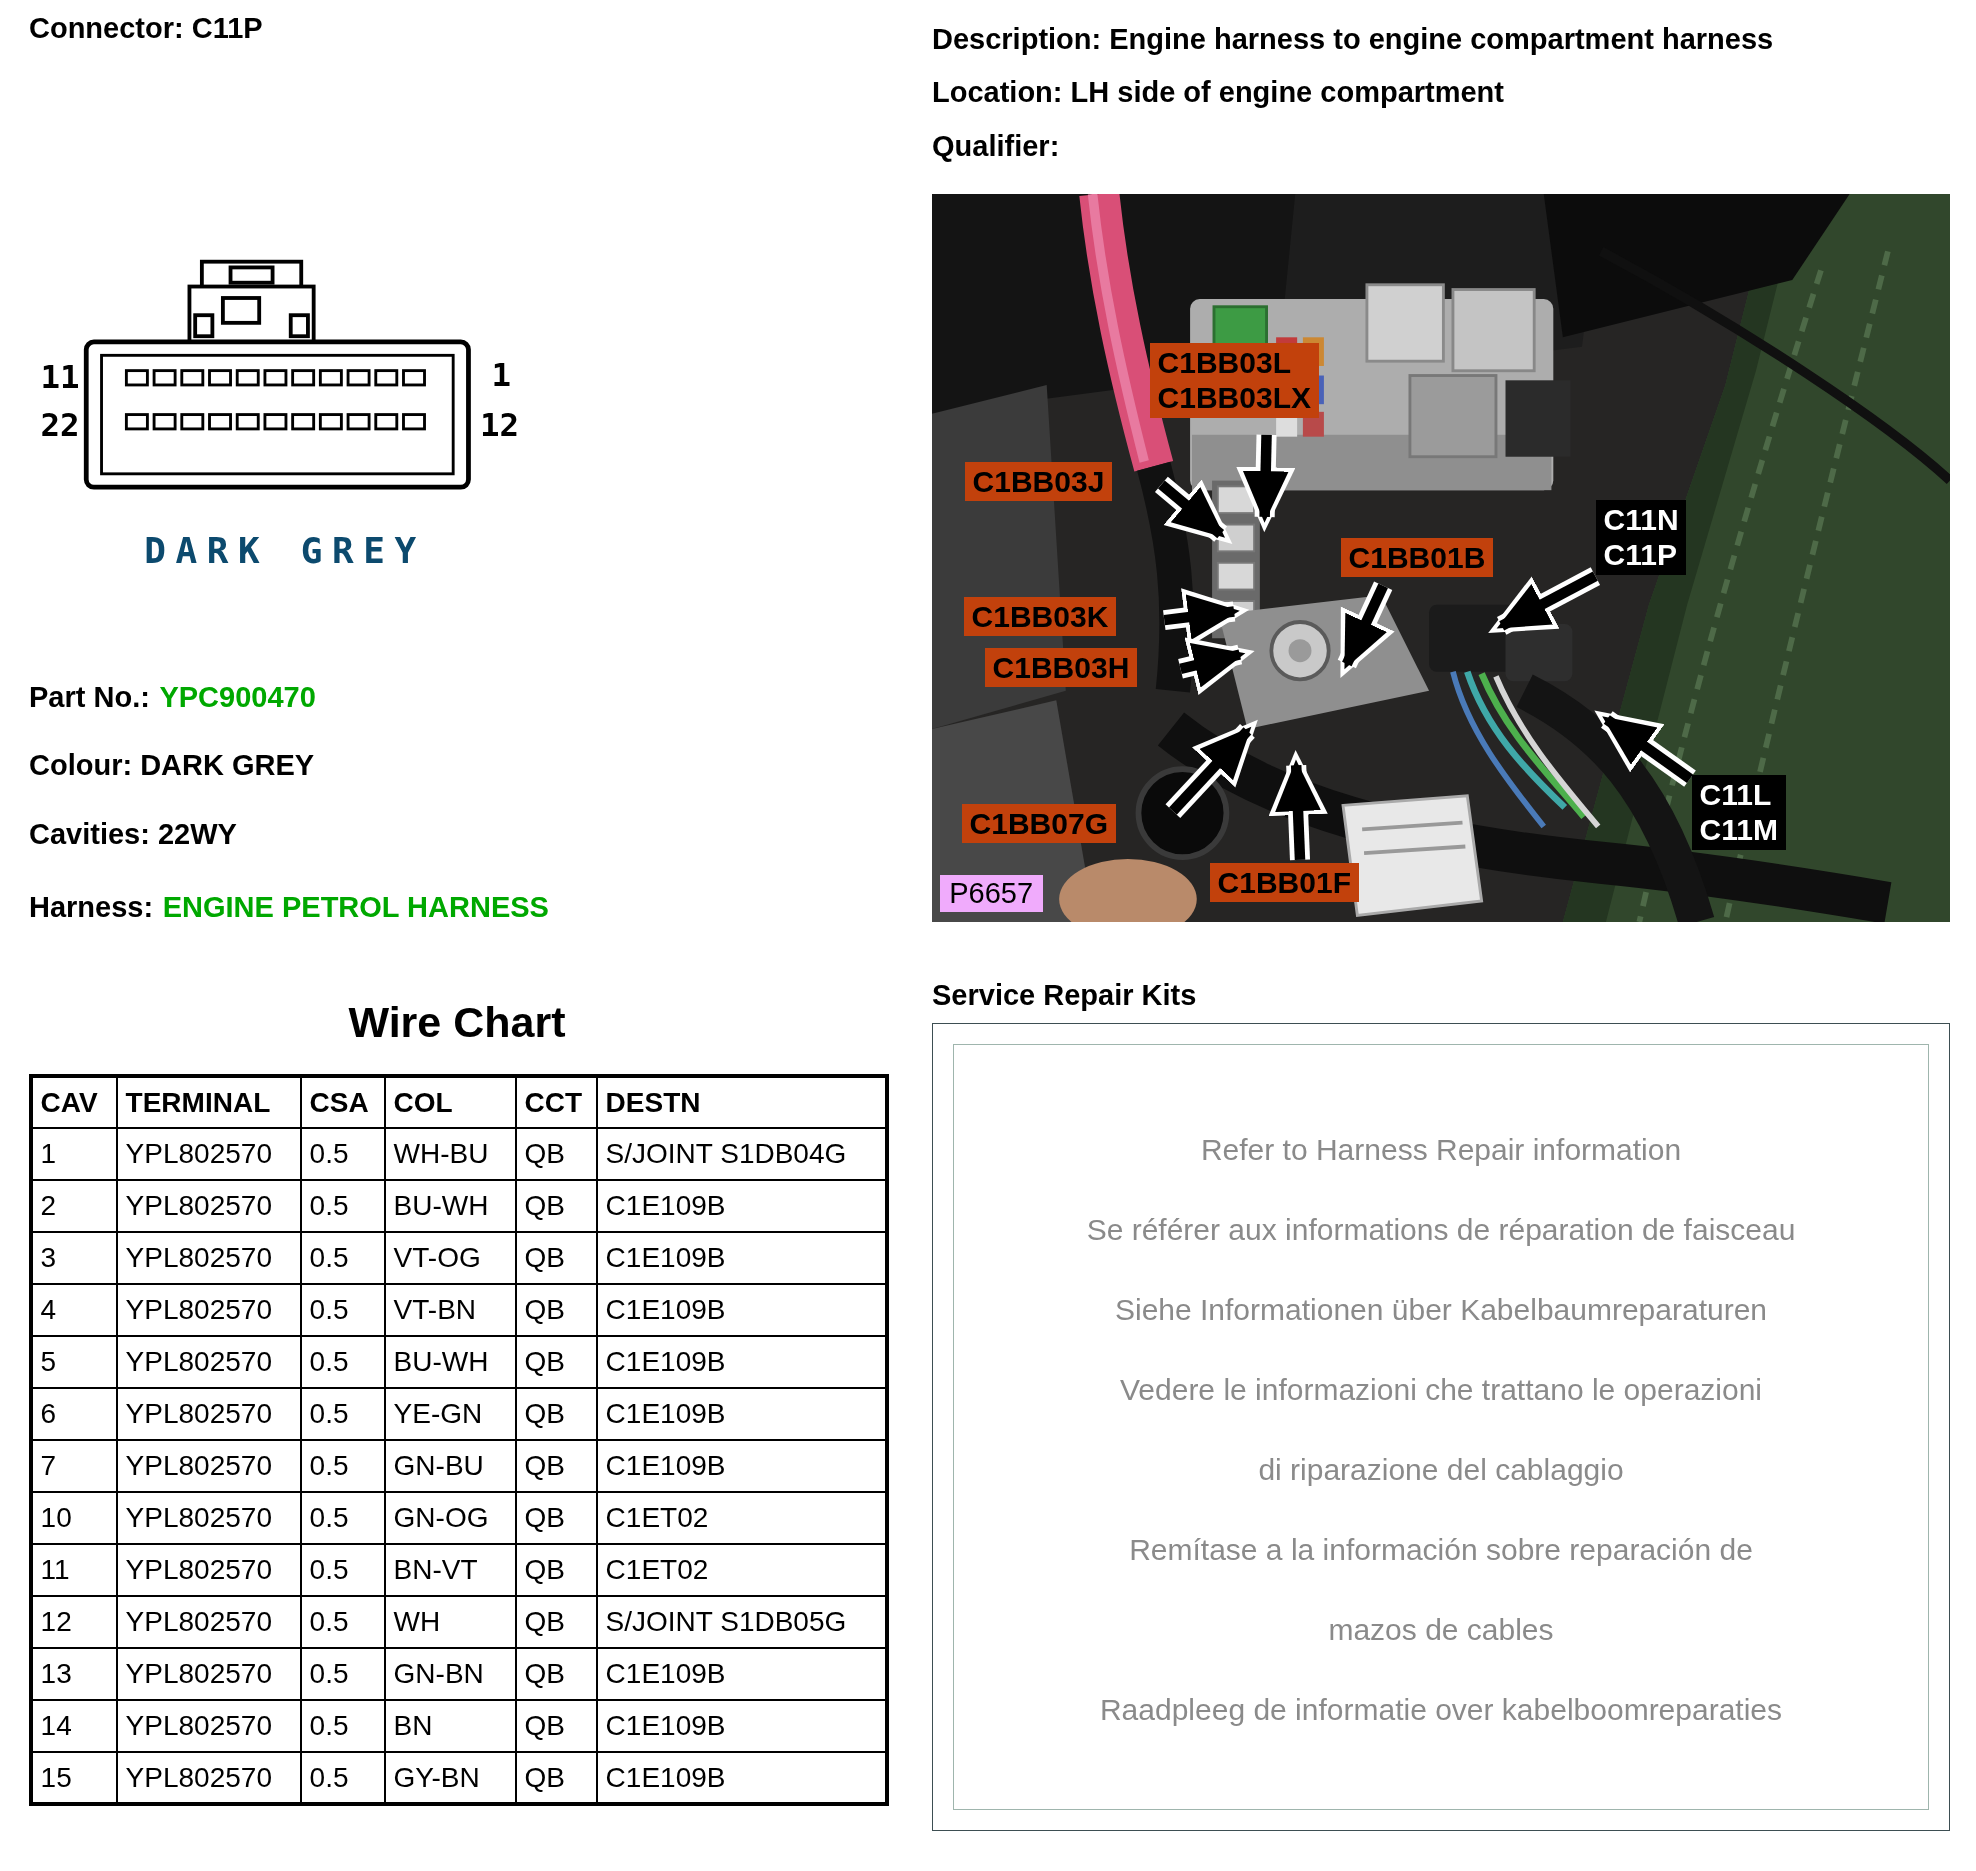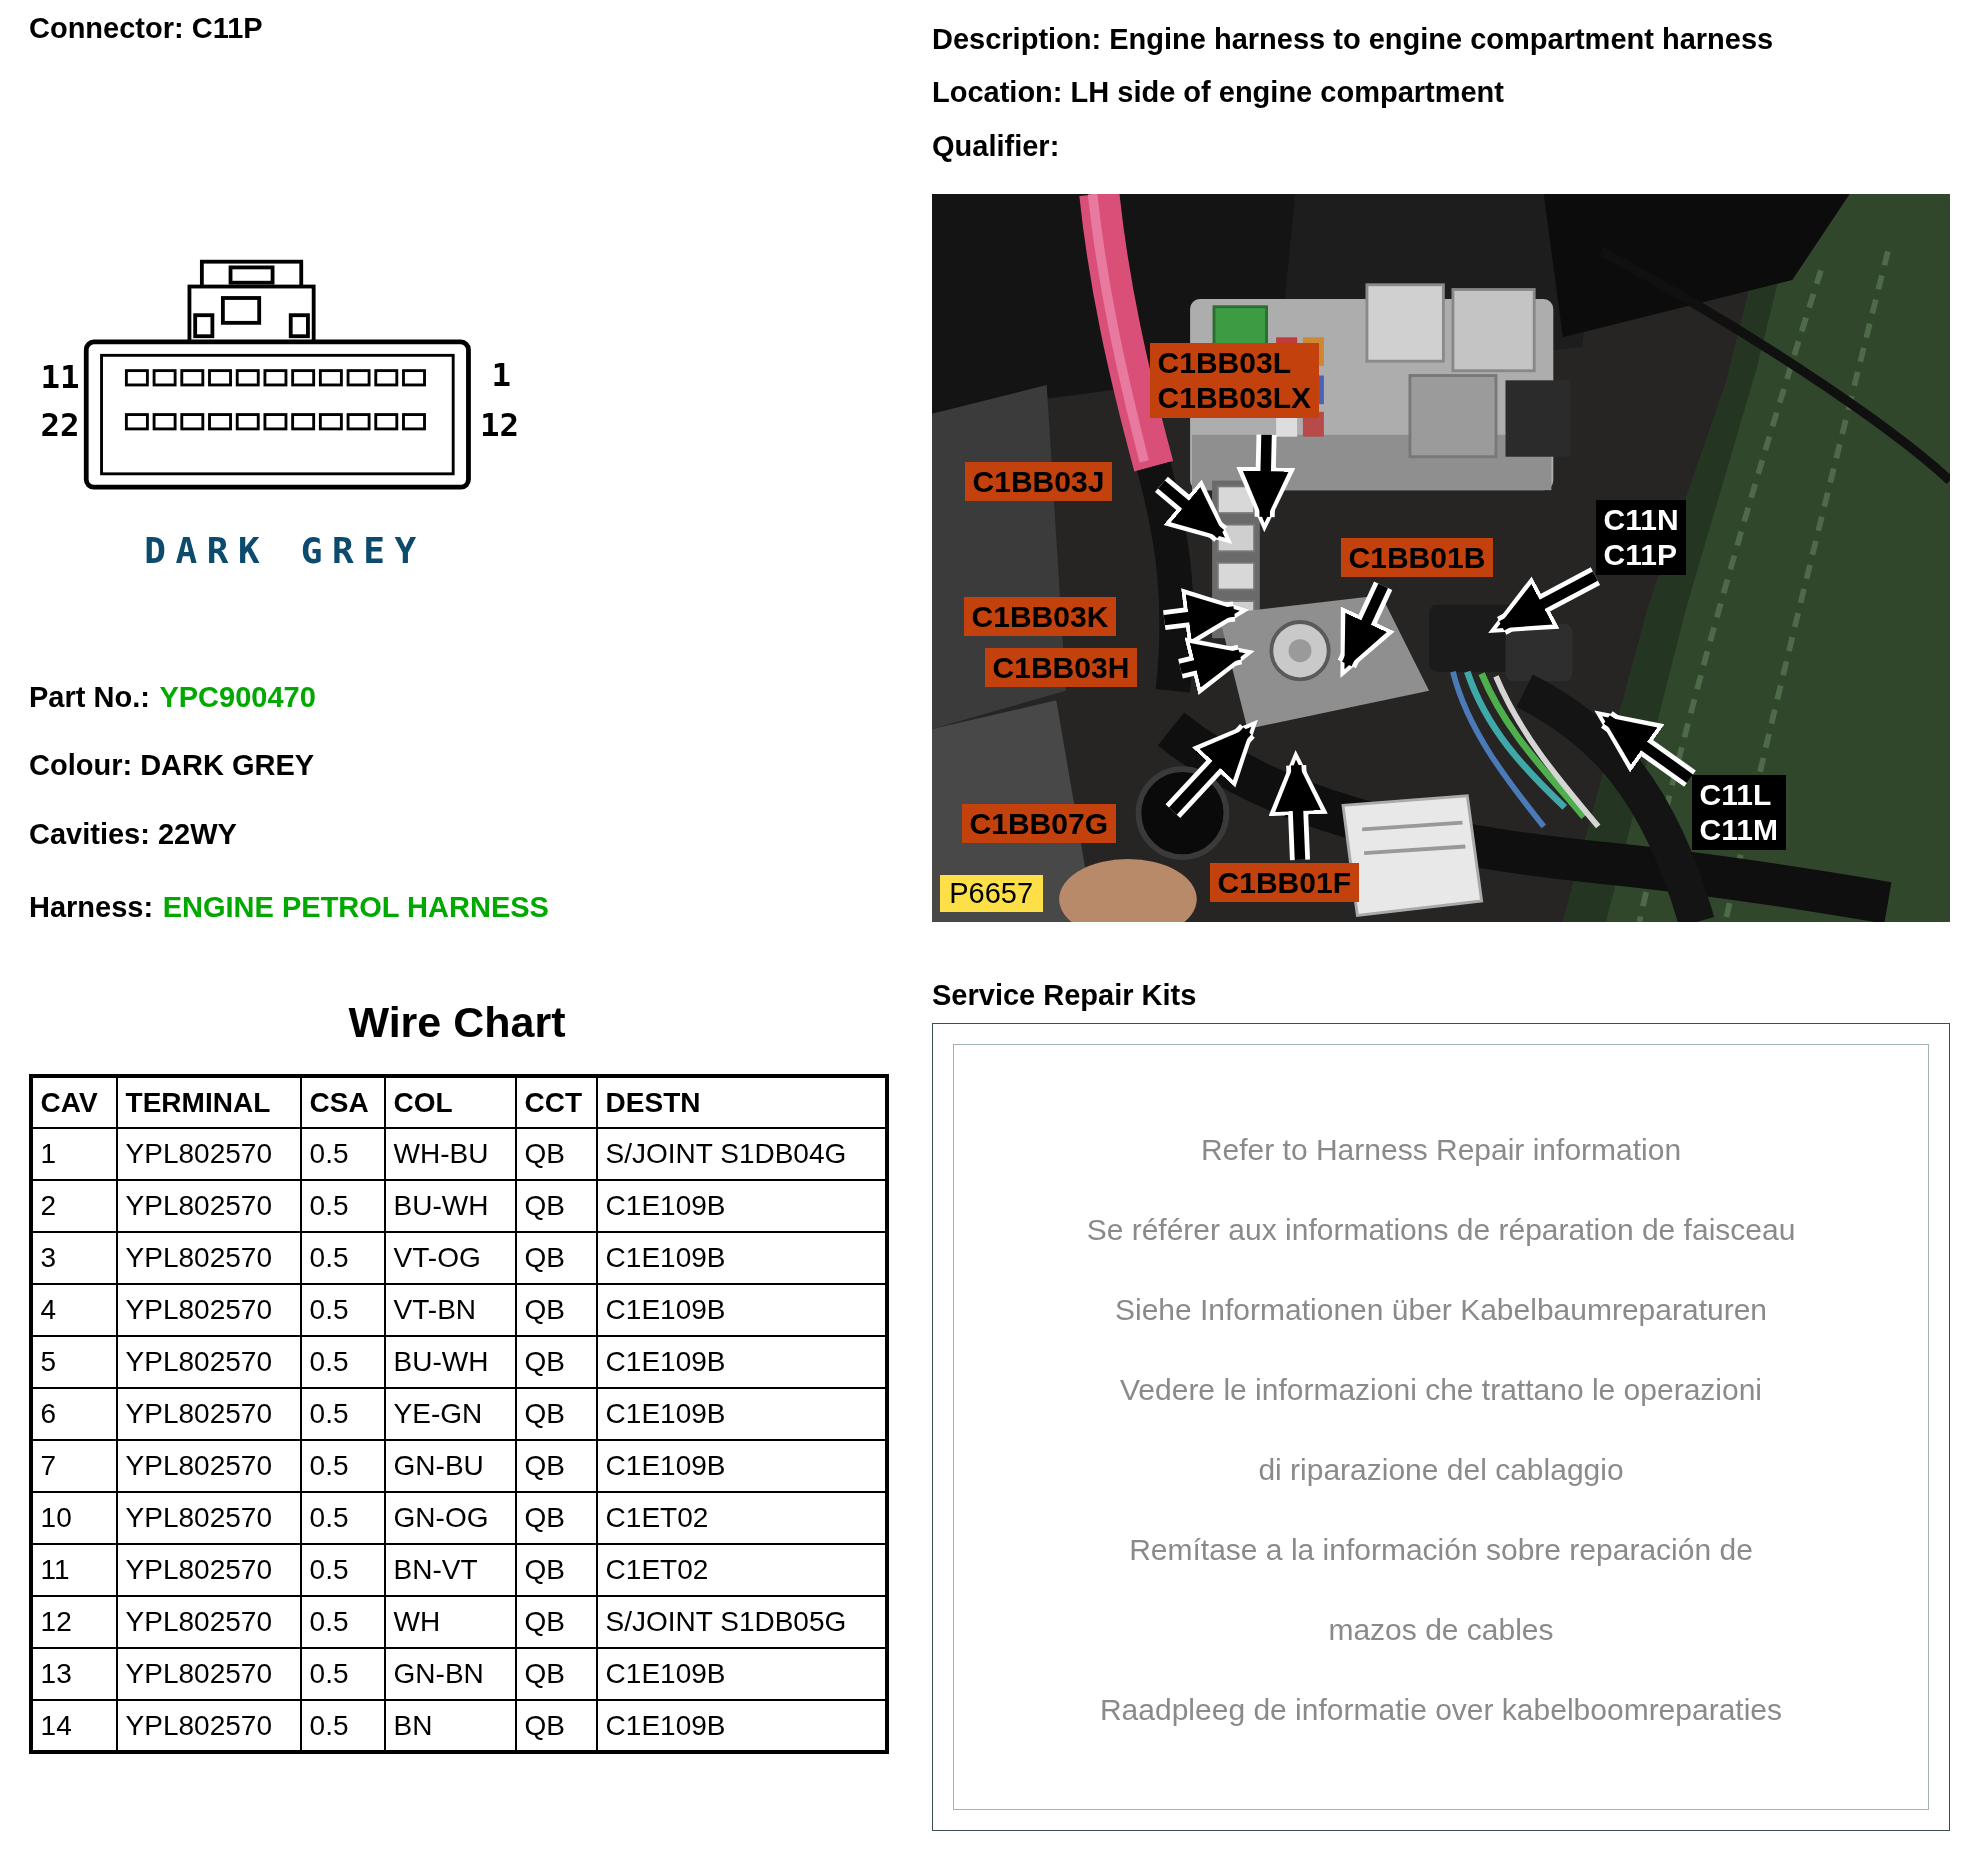--- a/index.html
+++ b/index.html
@@ -19,21 +19,21 @@
   .conn-svg text { font-family:"DejaVu Sans Mono", monospace; font-weight:bold; font-size:34px; fill:#000; }
 
   
   .photo { left:932px; top:194px; width:1018px; height:728px; background:#262524; overflow:hidden; }
   .photo svg { position:absolute; left:0; top:0; }
   .callout { position:absolute; font-weight:bold; font-size:30px; line-height:1.18;
              padding:1.9px 7.6px; white-space:nowrap; }
   .callout.light { background:#c2410c; color:#000; }
   .callout.dark  { background:#000; color:#fff; }
   .callout .cl-line { display:block; }
-  .photo-ref { position:absolute; background:#fde047; color:#000; font-size:29px; padding:1.9px 9.6px; }
+  .photo-ref { position:absolute; background:#f0abfc; color:#000; font-size:29px; padding:1.9px 9.6px; }
 
   
   .wire-title { width:856px; text-align:center; font-size:43px; font-weight:bold; color:#000; }
   table.wire-table { border-collapse:collapse; table-layout:fixed; width:856px; background:#fff;
                      border:4.8px solid #000; }
   table.wire-table th, table.wire-table td {
       border:2.9px solid #000; font-size:28px; height:52px; padding:0 7.6px;
       text-align:left; vertical-align:middle; white-space:nowrap; overflow:hidden; color:#000; }
   table.wire-table th { font-weight:bold; }
   table.wire-table td { font-weight:normal; }
@@ -354,20 +354,28 @@
           <td>C1E109B</td>
         </tr>
         <tr>
           <td>14</td>
           <td>YPL802570</td>
           <td>0.5</td>
           <td>BN</td>
           <td>QB</td>
           <td>C1E109B</td>
         </tr>
+        <tr>
+          <td>15</td>
+          <td>YPL802570</td>
+          <td>0.5</td>
+          <td>GY-BN</td>
+          <td>QB</td>
+          <td>C1E109B</td>
+        </tr>
       </tbody>
   </table>
 
   <div class="abs hline" style="left:932px; top:979px;">Service Repair Kits</div>
   <div class="abs service-box">
     <div class="service-inner">
         <div class="service-line">Refer to Harness Repair information</div>
         <div class="service-line">Se référer aux informations de réparation de faisceau</div>
         <div class="service-line">Siehe Informationen über Kabelbaumreparaturen</div>
         <div class="service-line">Vedere le informazioni che trattano le operazioni</div>

